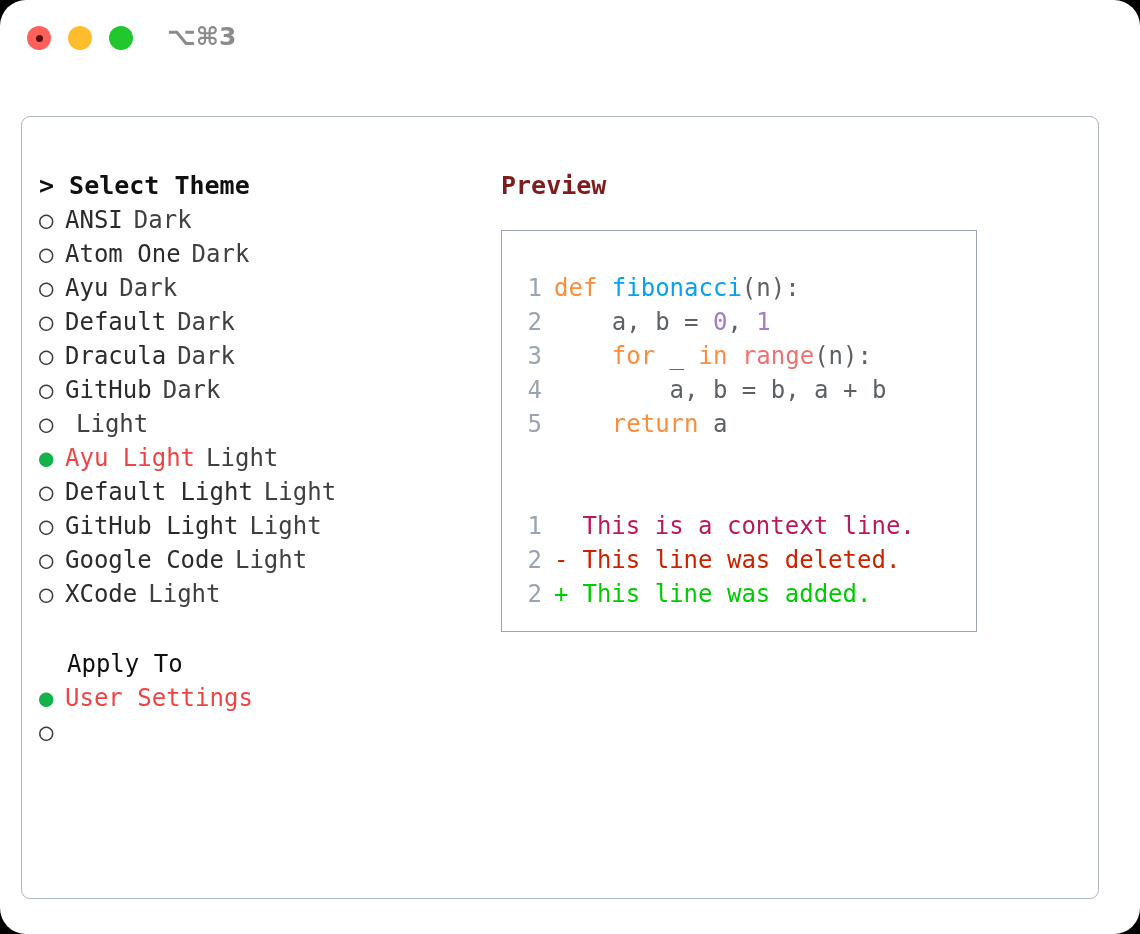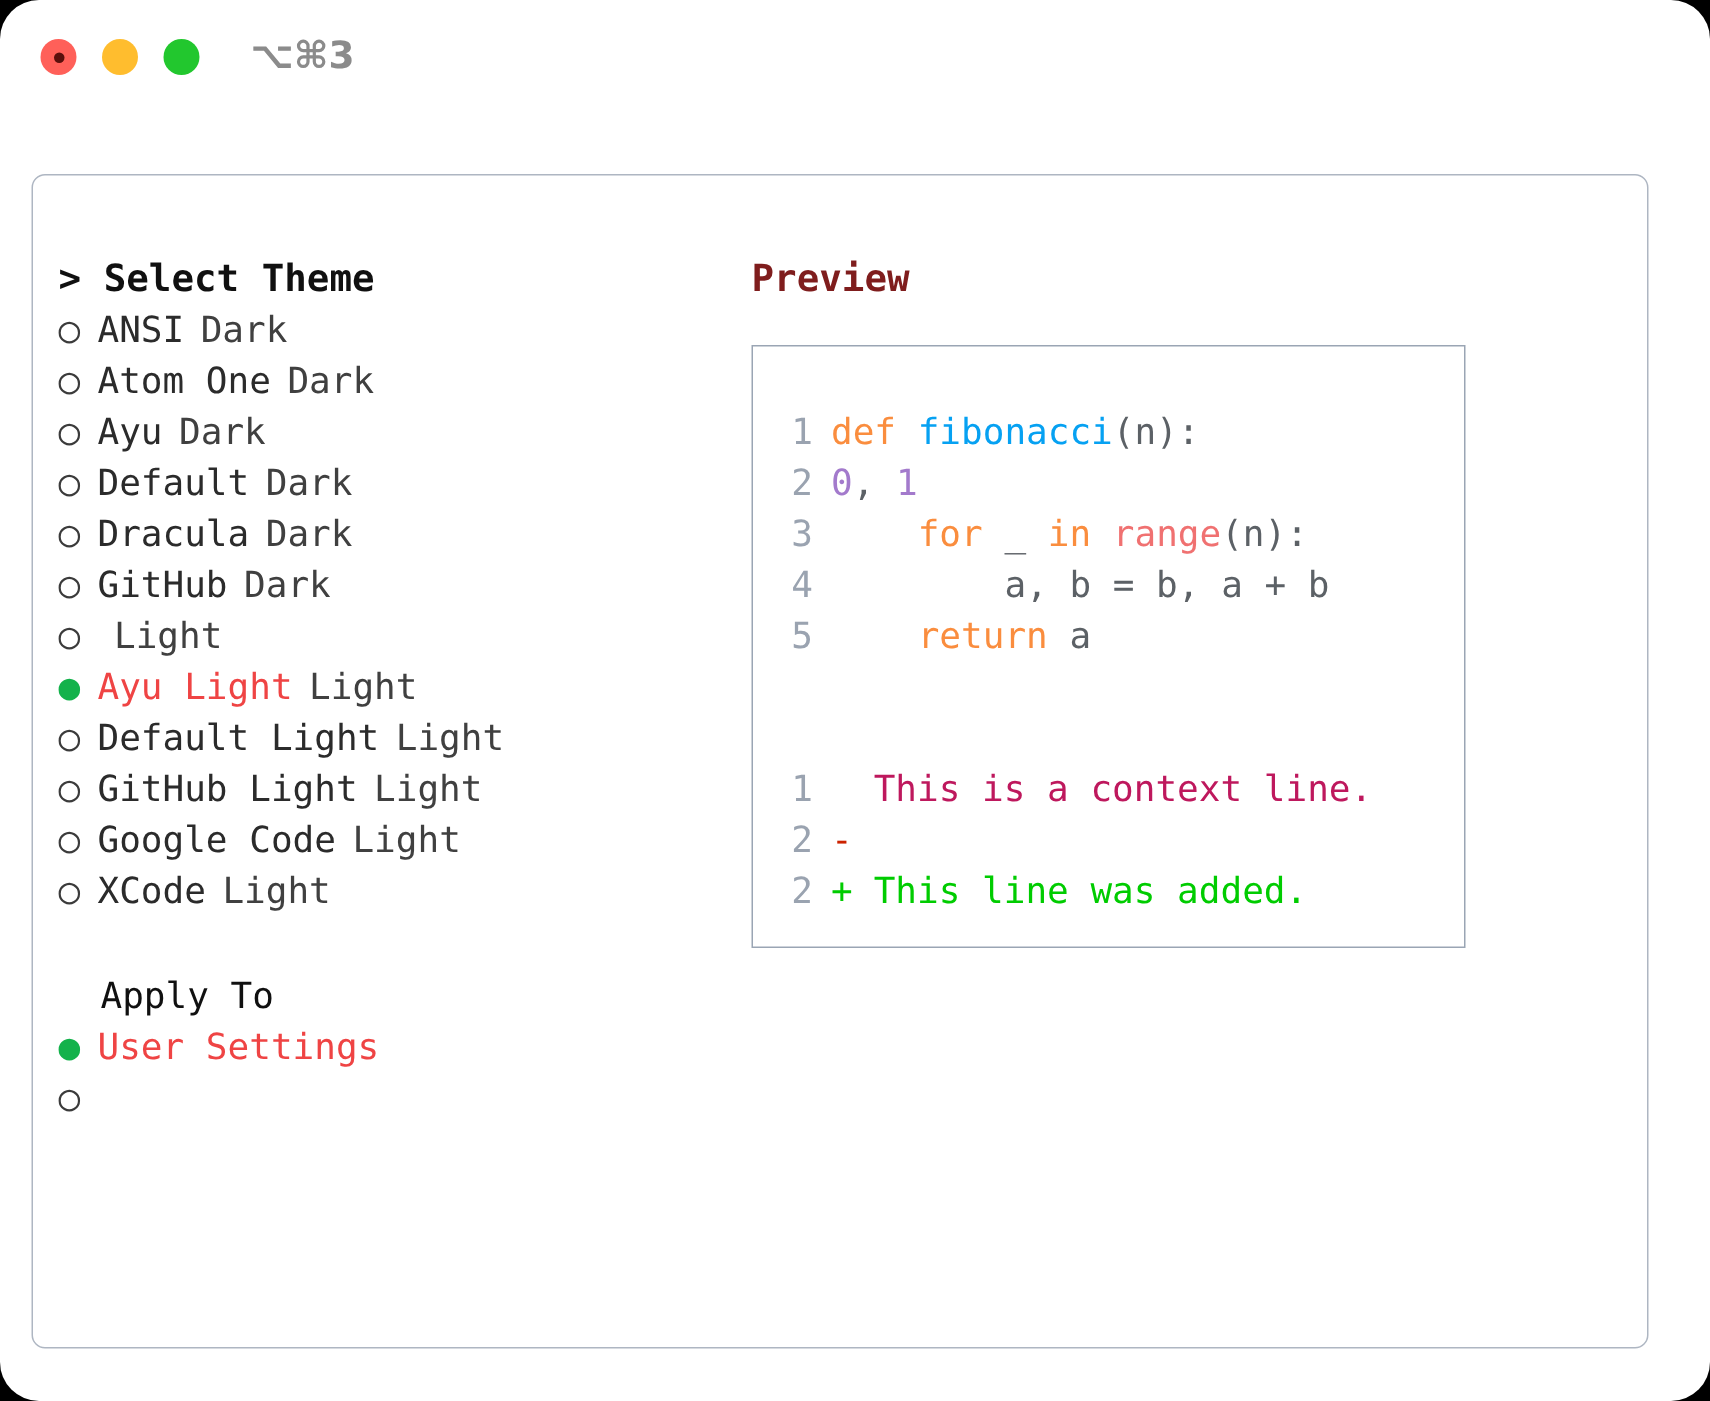--- a/index.html
+++ b/index.html
@@ -300,20 +300,21 @@
 
           <div class="code-line">
             <span class="lineno">1</span>
             <span class="tok-kw">def </span>
             <span class="tok-fn">fibonacci</span>
             <span class="tok-plain">(n):</span>
           </div>
 
           <div class="code-line">
             <span class="lineno">2</span>
+            <span class="tok-plain">    a, b = </span>
             <span class="tok-num">0</span>
             <span class="tok-plain">, </span>
             <span class="tok-num">1</span>
           </div>
 
           <div class="code-line">
             <span class="lineno">3</span>
             <span class="tok-plain">    </span>
             <span class="tok-kw">for</span>
             <span class="tok-plain"> _ </span>
@@ -340,20 +341,21 @@
 
           <div class="code-line">
             <span class="lineno">1</span>
             <span class="diff-ctx"> </span>
             <span class="diff-ctx" style="padding-left:14px">This is a context line.</span>
           </div>
 
           <div class="code-line">
             <span class="lineno">2</span>
             <span class="diff-del">-</span>
+            <span class="diff-del" style="padding-left:14px">This line was deleted.</span>
           </div>
 
           <div class="code-line">
             <span class="lineno">2</span>
             <span class="diff-add">+</span>
             <span class="diff-add" style="padding-left:14px">This line was added.</span>
           </div>
 
         </div>
       </div>

